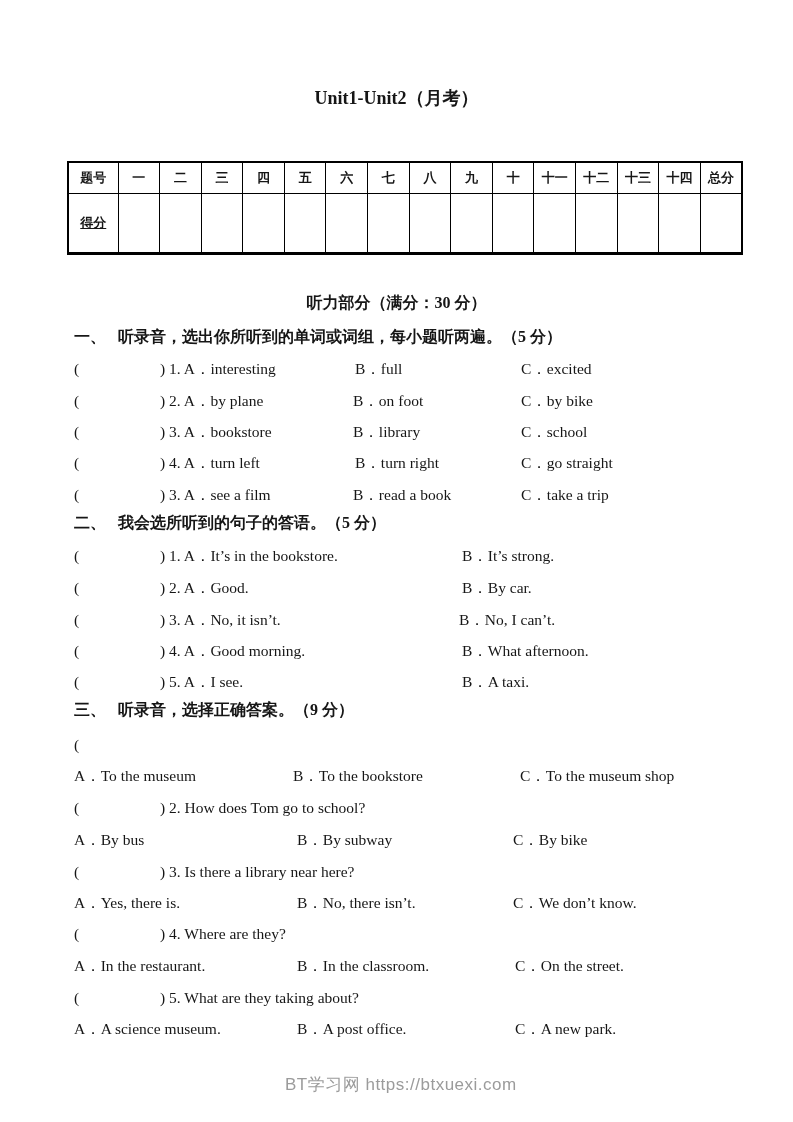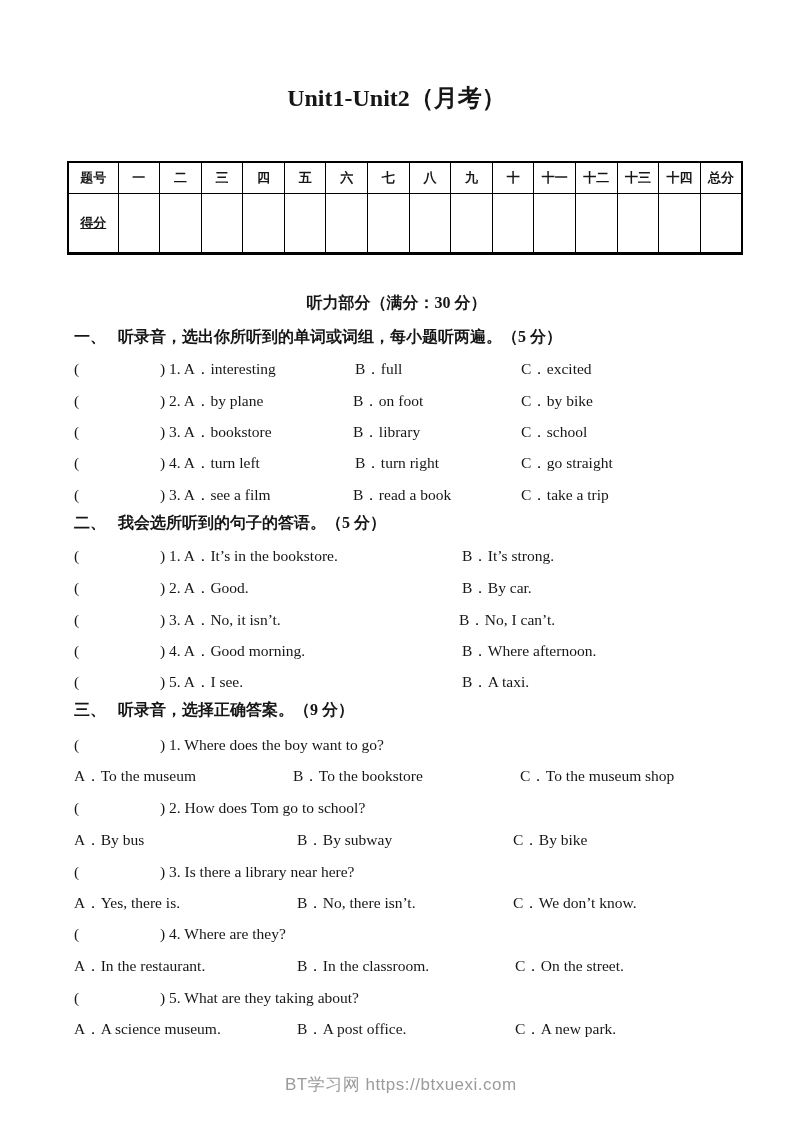--- a/index.html
+++ b/index.html
@@ -1,20 +1,20 @@
 <!DOCTYPE html>
 <html><head>
 <meta charset="utf-8">
 <style>
   html,body{margin:0;padding:0;background:#fff;}
   .page{position:relative;width:793px;height:1122px;background:#ffffff;overflow:hidden;
         font-family:"Liberation Serif","DejaVu Serif",serif;color:#161616;}
   .title{position:absolute;left:0;width:793px;text-align:center;font-weight:bold;
          white-space:nowrap;line-height:24px;}
-  .t1{top:86px;font-size:24px;}
+  .t1{top:86px;font-size:18px;}
   .t2{top:124px;font-size:22px;}
   table.score{position:absolute;left:67px;top:161px;width:676px;border-collapse:collapse;
         table-layout:fixed;border:2px solid #000;border-bottom-width:3px;}
   table.score td{border:1px solid #000;text-align:center;vertical-align:middle;
         font-size:13px;font-weight:bold;padding:0;overflow:hidden;}
   tr.hrow{height:31px;}
   tr.brow{height:60px;text-decoration:underline;}
   .abs{position:absolute;white-space:nowrap;font-size:15.5px;line-height:21px;}
   .b{font-weight:bold;font-size:16px;}
   .center{left:0;width:793px;text-align:center;}
@@ -128,31 +128,30 @@
   <span class="abs" style="top:577px;left:74px">(</span>
   <span class="abs" style="top:577px;left:160px">) 2. A．Good.</span>
   <span class="abs" style="top:577px;left:462px">B．By car.</span>
 
   <span class="abs" style="top:609px;left:74px">(</span>
   <span class="abs" style="top:609px;left:160px">) 3. A．No, it isn’t.</span>
   <span class="abs" style="top:609px;left:459px">B．No, I can’t.</span>
 
   <span class="abs" style="top:640px;left:74px">(</span>
   <span class="abs" style="top:640px;left:160px">) 4. A．Good morning.</span>
-  <span class="abs" style="top:640px;left:462px">B．Where afternoon.</span>
+  <span class="abs" style="top:640px;left:462px">B．What afternoon.</span>
 
   <span class="abs" style="top:671px;left:74px">(</span>
   <span class="abs" style="top:671px;left:160px">) 5. A．I see.</span>
   <span class="abs" style="top:671px;left:462px">B．A taxi.</span>
 
   <span class="abs b" style="top:699px;left:74px">三、</span>
   <span class="abs b" style="top:699px;left:118px">听录音，选择正确答案。（9 分）</span>
 
   <span class="abs" style="top:734px;left:74px">(</span>
-  <span class="abs" style="top:734px;left:160px">) 1. Where does the boy want to go?</span>
   <span class="abs" style="top:765px;left:74px">A．To the museum</span>
   <span class="abs" style="top:765px;left:293px">B．To the bookstore</span>
   <span class="abs" style="top:765px;left:520px">C．To the museum shop</span>
 
   <span class="abs" style="top:797px;left:74px">(</span>
   <span class="abs" style="top:797px;left:160px">) 2. How does Tom go to school?</span>
   <span class="abs" style="top:829px;left:74px">A．By bus</span>
   <span class="abs" style="top:829px;left:297px">B．By subway</span>
   <span class="abs" style="top:829px;left:513px">C．By bike</span>
 

